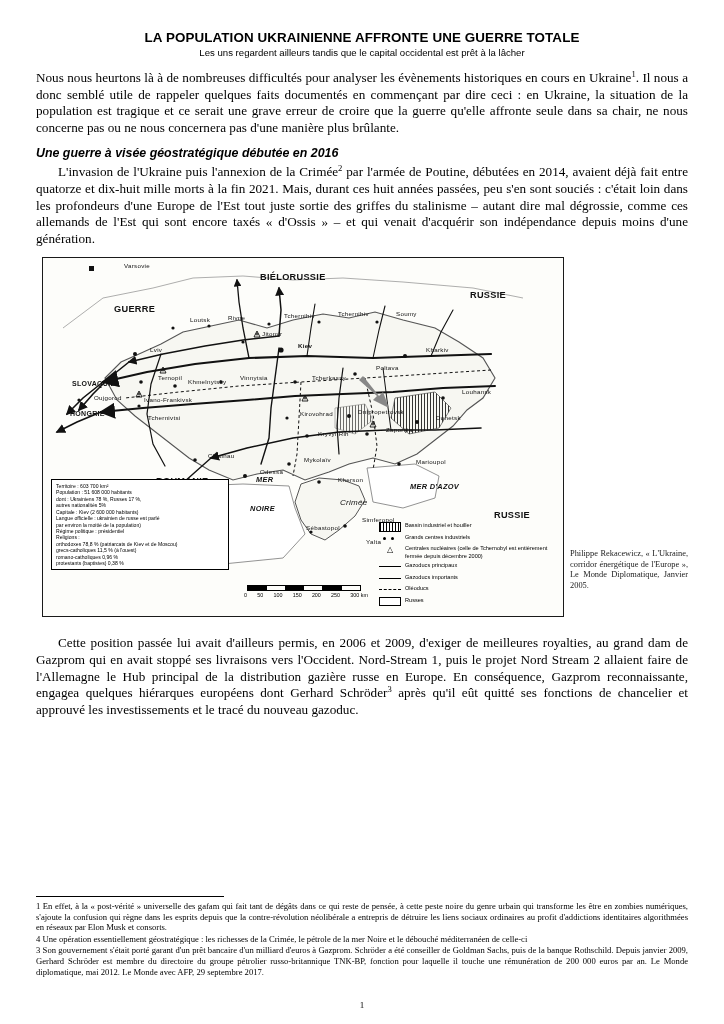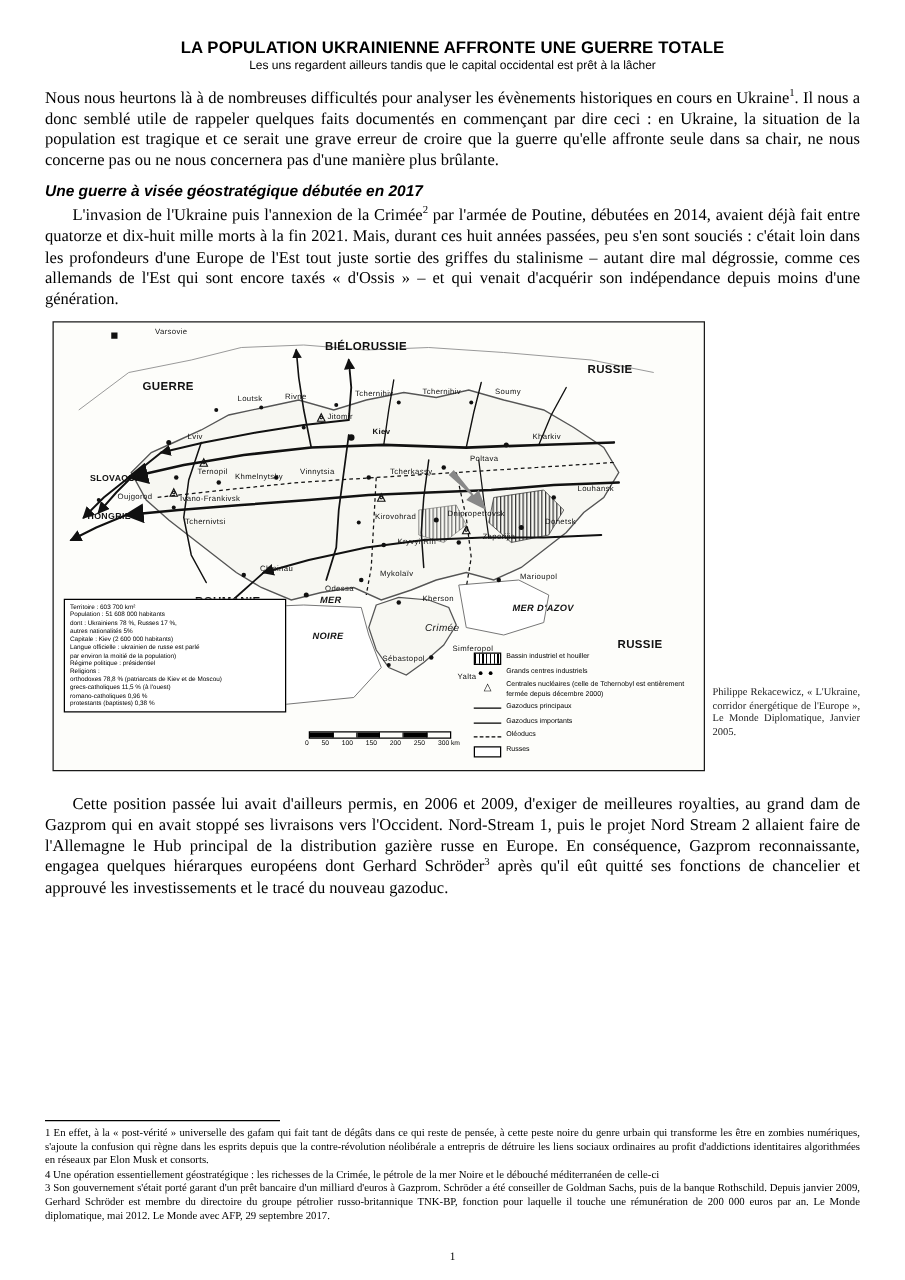--- a/index.html
+++ b/index.html
@@ -243,21 +243,21 @@
 
   <div class="content">
 
     <h1 class="doc-title">LA POPULATION UKRAINIENNE AFFRONTE UNE GUERRE TOTALE</h1>
     <div class="doc-subtitle">Les uns regardent ailleurs tandis que le capital occidental est prêt à la lâcher</div>
 
     <p class="body-text">
       <span>Nous nous heurtons là à de nombreuses difficultés pour analyser les évènements historiques en cours en Ukraine</span><sup>1</sup><span>. Il nous a donc semblé utile de rappeler quelques faits documentés en commençant par dire ceci : en Ukraine, la situation de la population est tragique et ce serait une grave erreur de croire que la guerre qu'elle affronte seule dans sa chair, ne nous concerne pas ou ne nous concernera pas d'une manière plus brûlante.</span>
     </p>
 
-    <h2 class="section-title">Une guerre à visée géostratégique débutée en 2017</h2>
+    <h2 class="section-title">Une guerre à visée géostratégique débutée en 2016</h2>
 
     <p class="body-text indent">
       <span>L'invasion de l'Ukraine puis l'annexion de la Crimée</span><sup>2</sup><span> par l'armée de Poutine, débutées en 2014, avaient déjà fait entre quatorze et dix-huit mille morts à la fin 2021. Mais, durant ces huit années passées, peu s'en sont souciés : c'était loin dans les profondeurs d'une Europe de l'Est tout juste sortie des griffes du stalinisme – autant dire mal dégrossie, comme ces allemands de l'Est qui sont encore taxés « d'Ossis » – et qui venait d'acquérir son indépendance depuis moins d'une génération.</span>
     </p>
 
 
     <div class="map-wrap">
       <div class="map-figure">
 
         <svg class="map-svg" viewBox="0 0 520 358" preserveAspectRatio="none">

